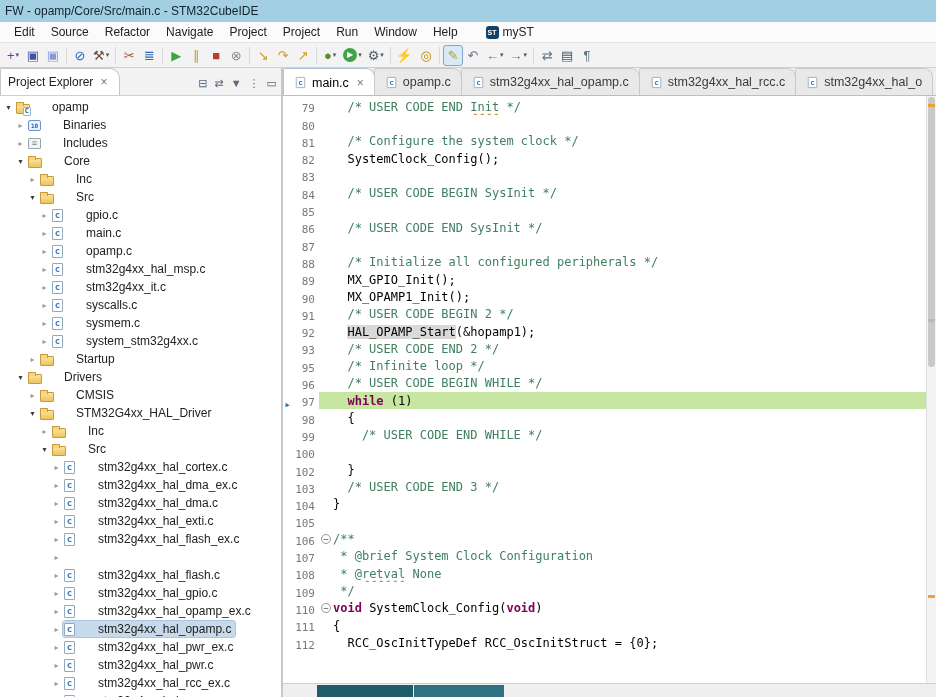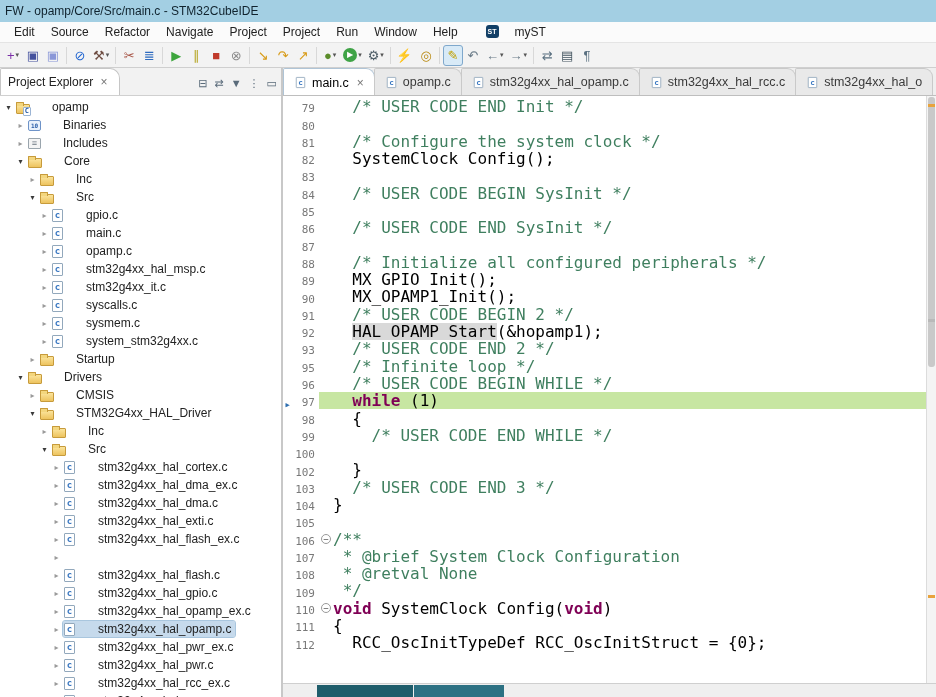--- a/index.html
+++ b/index.html
@@ -9,21 +9,21 @@
     font-family:"Liberation Sans", sans-serif; font-size:12px; color:#222;
     cursor:default; -webkit-font-smoothing:antialiased;
   }
   
   .titlebar { height:22px; background:#A3CFE3; display:flex; align-items:center;
     padding-left:5px; font-size:12px; color:#10232E; }
   
   .menubar { height:21px; background:#FBFBFB; border-bottom:1px solid #E4E4E4;
     display:flex; align-items:center; padding-left:6px; }
   .menu-item { padding:2px 8px; border-radius:2px; }
-  .myst { display:flex; gap:16px; margin-left:14px; padding:1px 6px; }
+  .myst { display:flex; align-items:center; gap:4px; margin-left:14px; padding:1px 6px; }
   .myst-ic { width:13px; height:13px; background:#123F66; color:#fff; border-radius:3px;
     font-size:7px; font-weight:bold; display:flex; align-items:center; justify-content:center; }
   
   .toolbar { height:25px; background:#F3F3F3; border-bottom:1px solid #CFCFCF;
     display:flex; align-items:center; padding:0 3px; }
   .tbtn { height:21px; min-width:20px; padding:0 2px; display:flex; align-items:center;
     justify-content:center; border:1px solid transparent; border-radius:3px; }
   .tbtn .glyph { font-size:13px; line-height:1; }
   .tbtn .circ { width:14px; height:14px; border-radius:50%; display:flex; align-items:center;
     justify-content:center; font-size:8px; }
@@ -82,21 +82,21 @@
   .etab .ic-cfile { transform:scale(.85); margin-right:0; }
   .tclose { color:#777; font-size:12px; margin-left:2px; }
   .ebody { flex:1; display:flex; overflow:hidden; font-family:"DejaVu Sans Mono",monospace; }
   .lines { flex:1; overflow:hidden; padding-top:2px; min-width:0; }
   .line { height:17.3px; display:flex; align-items:flex-end; }
   .ruler { width:9px; flex:none; font-size:7px; color:#2F6FB0; text-align:center; line-height:1; }
   .lno { width:27px; flex:none; text-align:right; padding-right:4px; color:#787878; font-size:11px; }
   .foldc { width:14px; flex:none; display:flex; justify-content:center; align-items:center; height:100%; }
   .foldm { width:10px; height:10px; border:1px solid #9A9A9A; border-radius:50%; background:#fff;
     color:#555; font-size:9px; line-height:8px; text-align:center; }
-  .codec { flex:1; min-width:0; white-space:pre; overflow:hidden; font-size:16px; color:#000; height:100%;
+  .codec { flex:1; min-width:0; white-space:pre; overflow:hidden; font-size:12px; color:#000; height:100%;
     display:flex; align-items:center; }
   .line.hl .foldc, .line.hl .codec { background:#C7E6A2; }
   .sg-c { color:#3F7F5F; }
   .sg-k { color:#7F0055; font-weight:bold; }
   .sg-p { color:#000; }
   .sg-occ { background:#D9D9D9; }
   .sg-ms { color:#3F7F5F; text-decoration:underline; text-decoration-style:wavy;
     text-decoration-color:#CE8E2C; text-underline-offset:2px; }
   
   .oruler { width:10px; flex:none; background:#F4F4F4; border-left:1px solid #DCDCDC; position:relative; }

